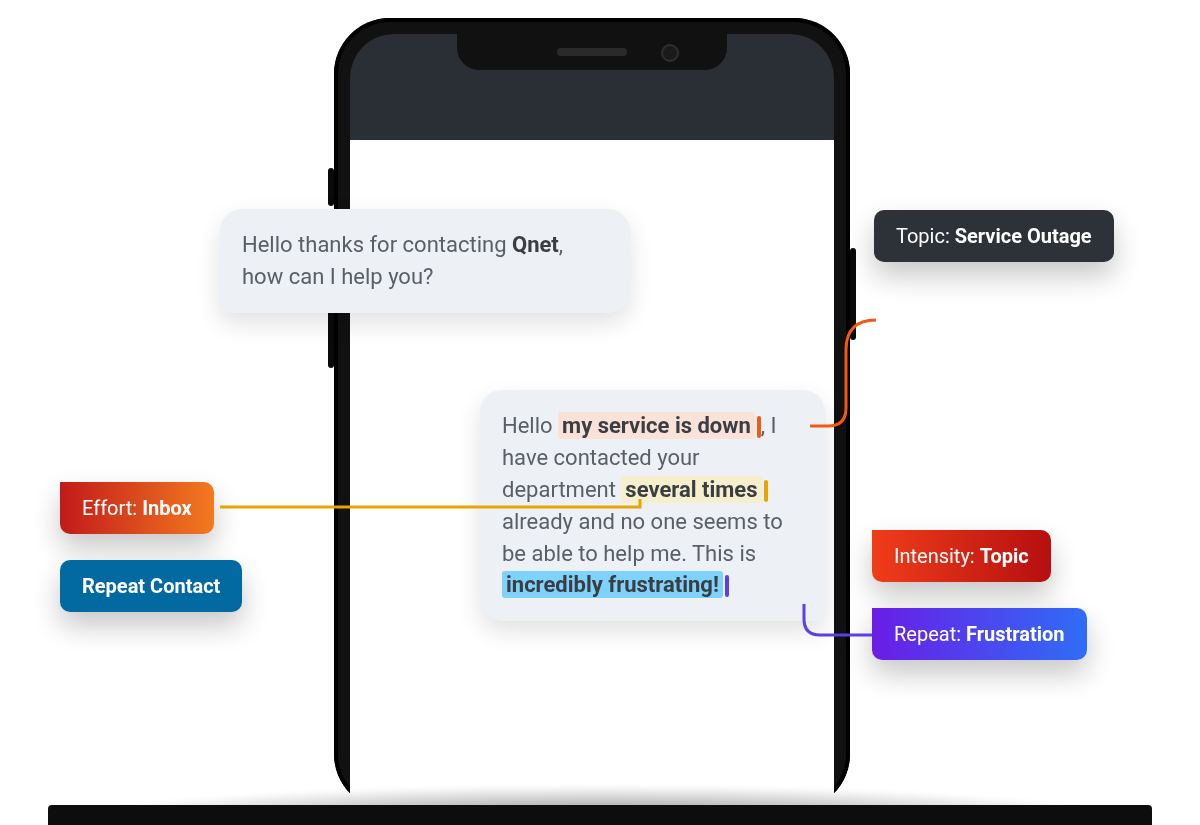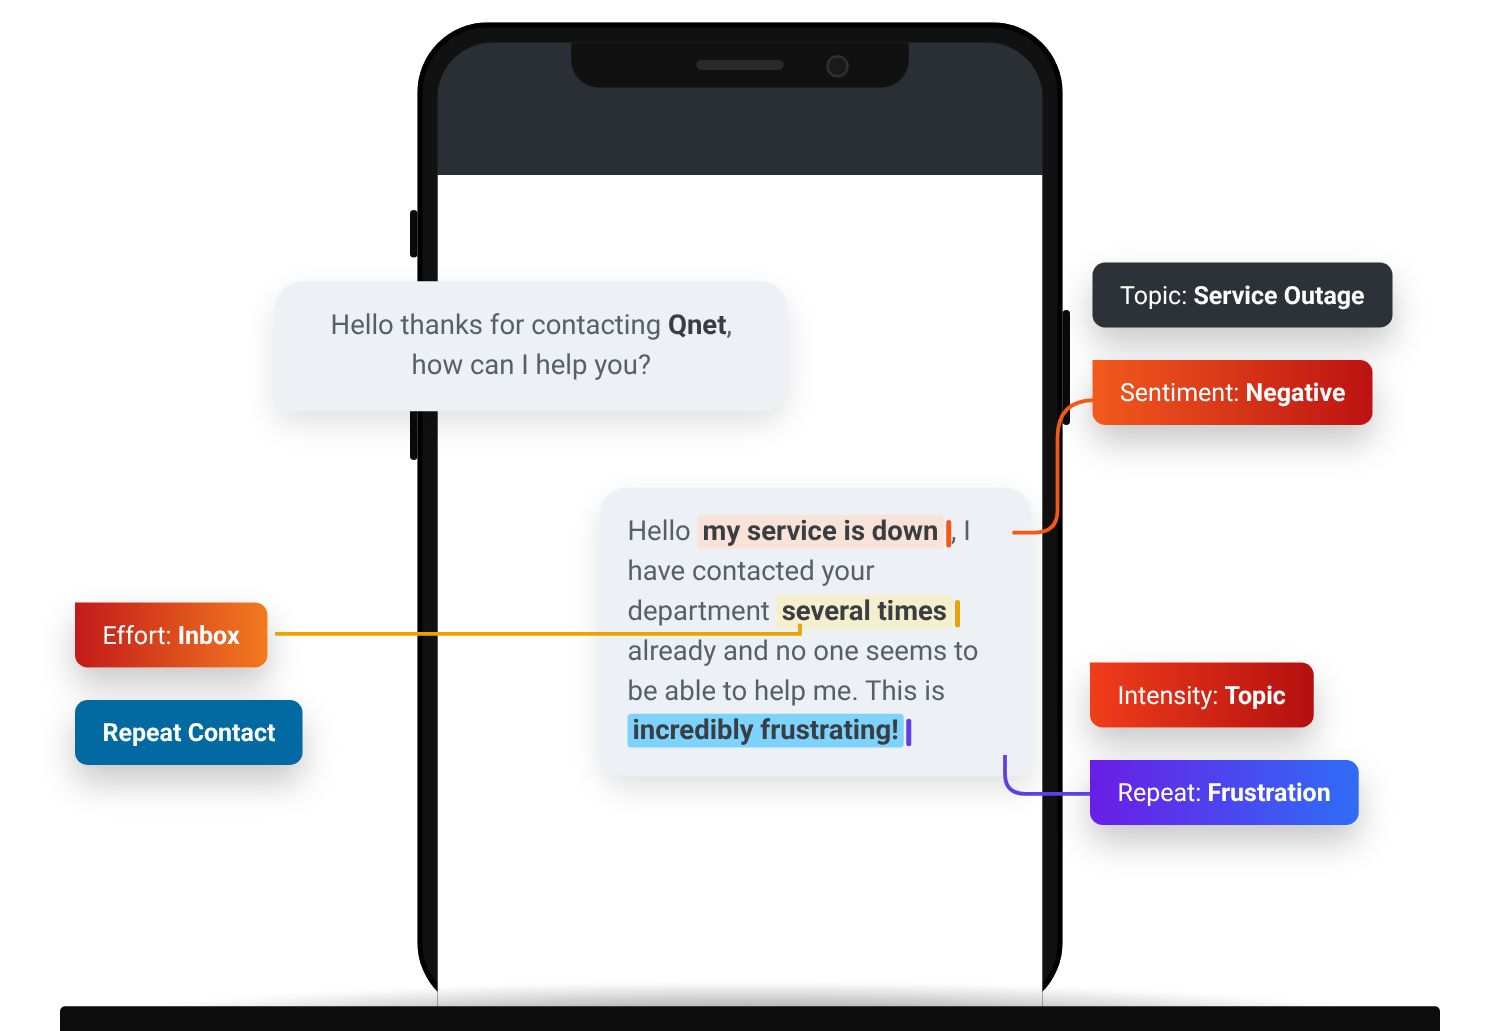--- a/index.html
+++ b/index.html
@@ -94,24 +94,23 @@
     padding: 20px 22px;
     font-size: 22px;
     line-height: 1.45;
     color: #5a5f66;
     box-shadow: 0 10px 25px rgba(0,0,0,0.12);
   }
   .bubble b, .bubble .hl { font-weight: 700; color: #3a3d42; }
 
   
   .bubble.agent {
-    left: 220px; top: 225px;
+    left: 220px; top: 209px;
     width: 410px;
     border-bottom-left-radius: 6px;
-    text-align: center;
   }
   .bubble.user {
     left: 480px; top: 390px;
     width: 345px;
     border-bottom-right-radius: 6px;
   }
 
   .hl {
     padding: 1px 4px;
     border-radius: 3px;
@@ -223,23 +222,20 @@
 
   <div class="tag tag-effort">
     <span>Effort: </span><span class="v">Inbox</span>
   </div>
   <div class="tag tag-repeat">
     <span class="v">Repeat Contact</span>
   </div>
   <div class="tag tag-topic">
     <span>Topic: </span><span class="v">Service Outage</span>
   </div>
-  <div class="tag tag-sentiment">
-    <span>Sentiment: </span><span class="v">Negative</span>
-  </div>
   <div class="tag tag-intensity">
     <span>Intensity: </span><span class="v">Topic</span>
   </div>
   <div class="tag tag-emotion">
     <span>Repeat: </span><span class="v">Frustration</span>
   </div>
 
   <svg class="connectors" width="1200" height="825">
 
     <path d="M 876 320 q -30 0 -30 30 L 846 408 q 0 18 -18 18 L 810 426" fill="none" stroke="#f35815" stroke-width="3"></path>

